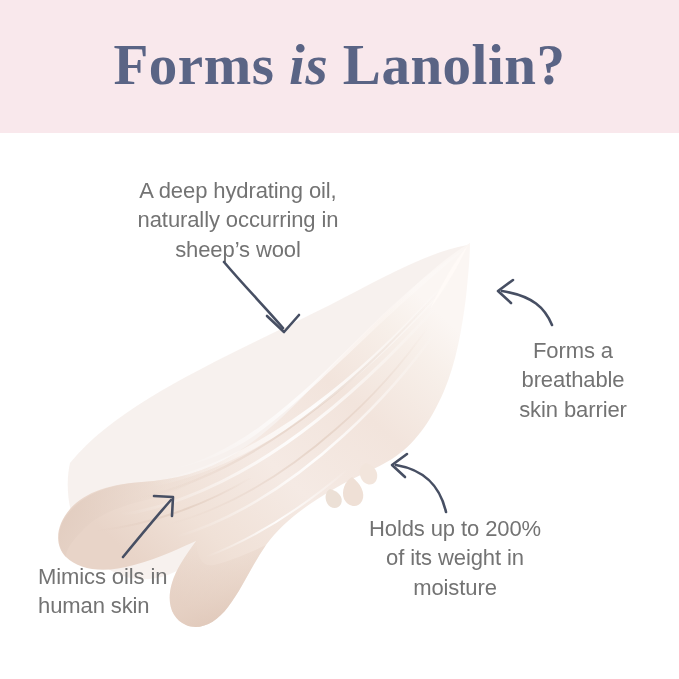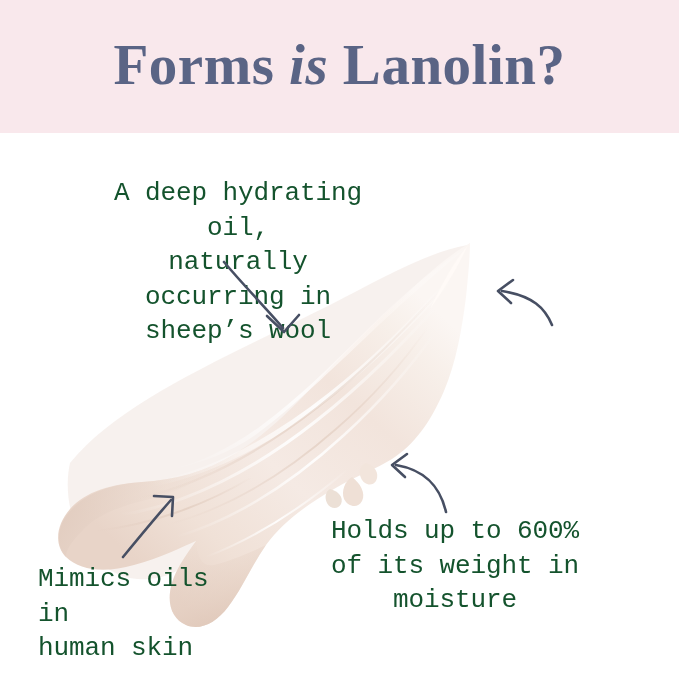--- a/index.html
+++ b/index.html
@@ -54,26 +54,25 @@
   }
   .swatch-layer svg {
     display: block;
     width: 679px;
     height: 546px;
   }
 
   
   .caption {
     position: absolute;
-    color: #14532d;
-    font-size: 26px;
+    color: #737373;
+    font-size: 22px;
     line-height: 1.33;
     letter-spacing: -0.1px;
     white-space: pre-line;
-    font-family: Liberation Mono, monospace;
   }
   .caption-tl {
     left: 108px;
     top: 176px;
     width: 260px;
     text-align: center;
   }
   .caption-r {
     left: 478px;
     top: 336px;
@@ -244,22 +243,25 @@
       </g>
 
       <path d="M 468 112 C 460 130, 446 154, 430 176 C 442 150, 456 126, 468 112 Z" fill="#fffaf7" opacity="0.85"></path>
     </svg>
   </div>
 
   <div class="caption caption-tl">A deep hydrating oil,
 naturally occurring in
 sheep’s wool</div>
 
-
-  <div class="caption caption-br">Holds up to 600%
+  <div class="caption caption-r">Forms a
+breathable
+skin barrier</div>
+
+  <div class="caption caption-br">Holds up to 200%
 of its weight in
 moisture</div>
 
   <div class="caption caption-bl">Mimics oils in
 human skin</div>
 
   <div class="arrows">
     <svg viewBox="0 0 679 679" xmlns="http://www.w3.org/2000/svg" aria-hidden="true">
 
       <g>

